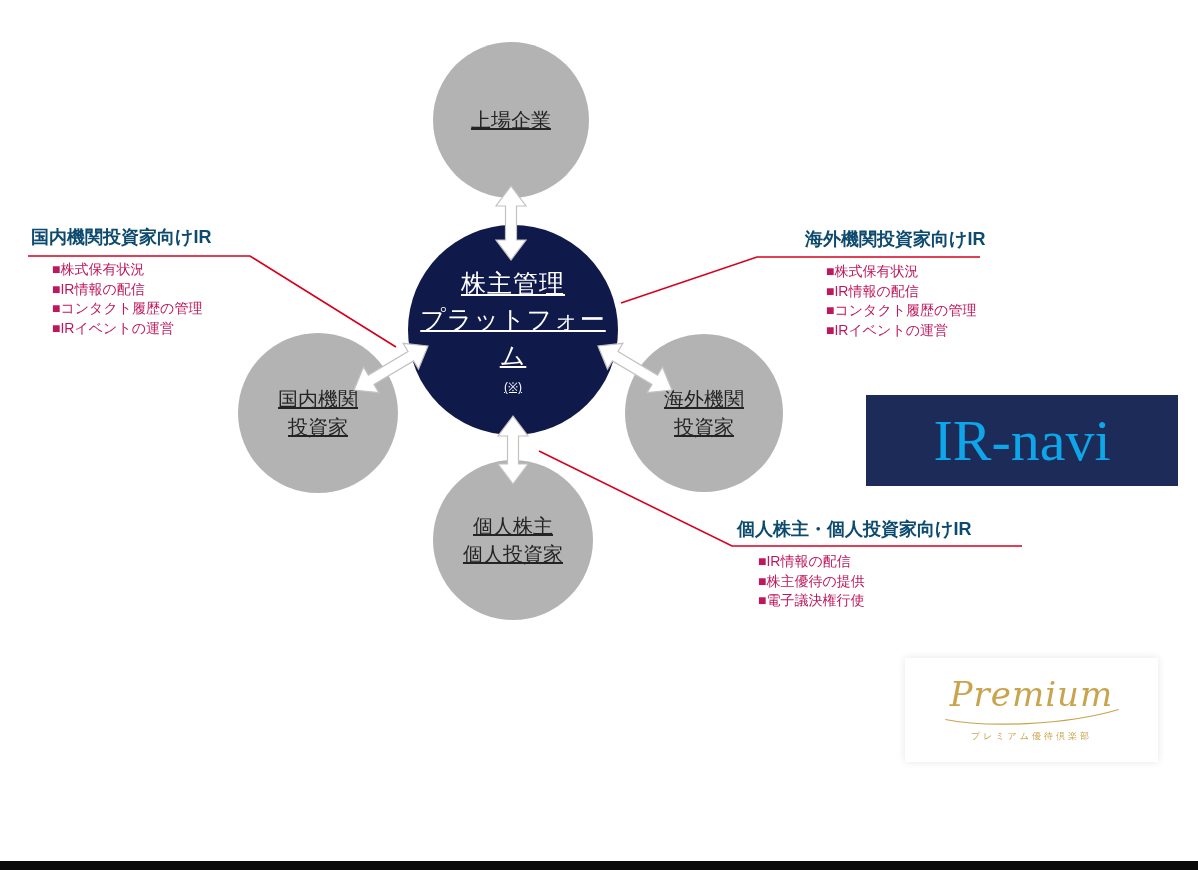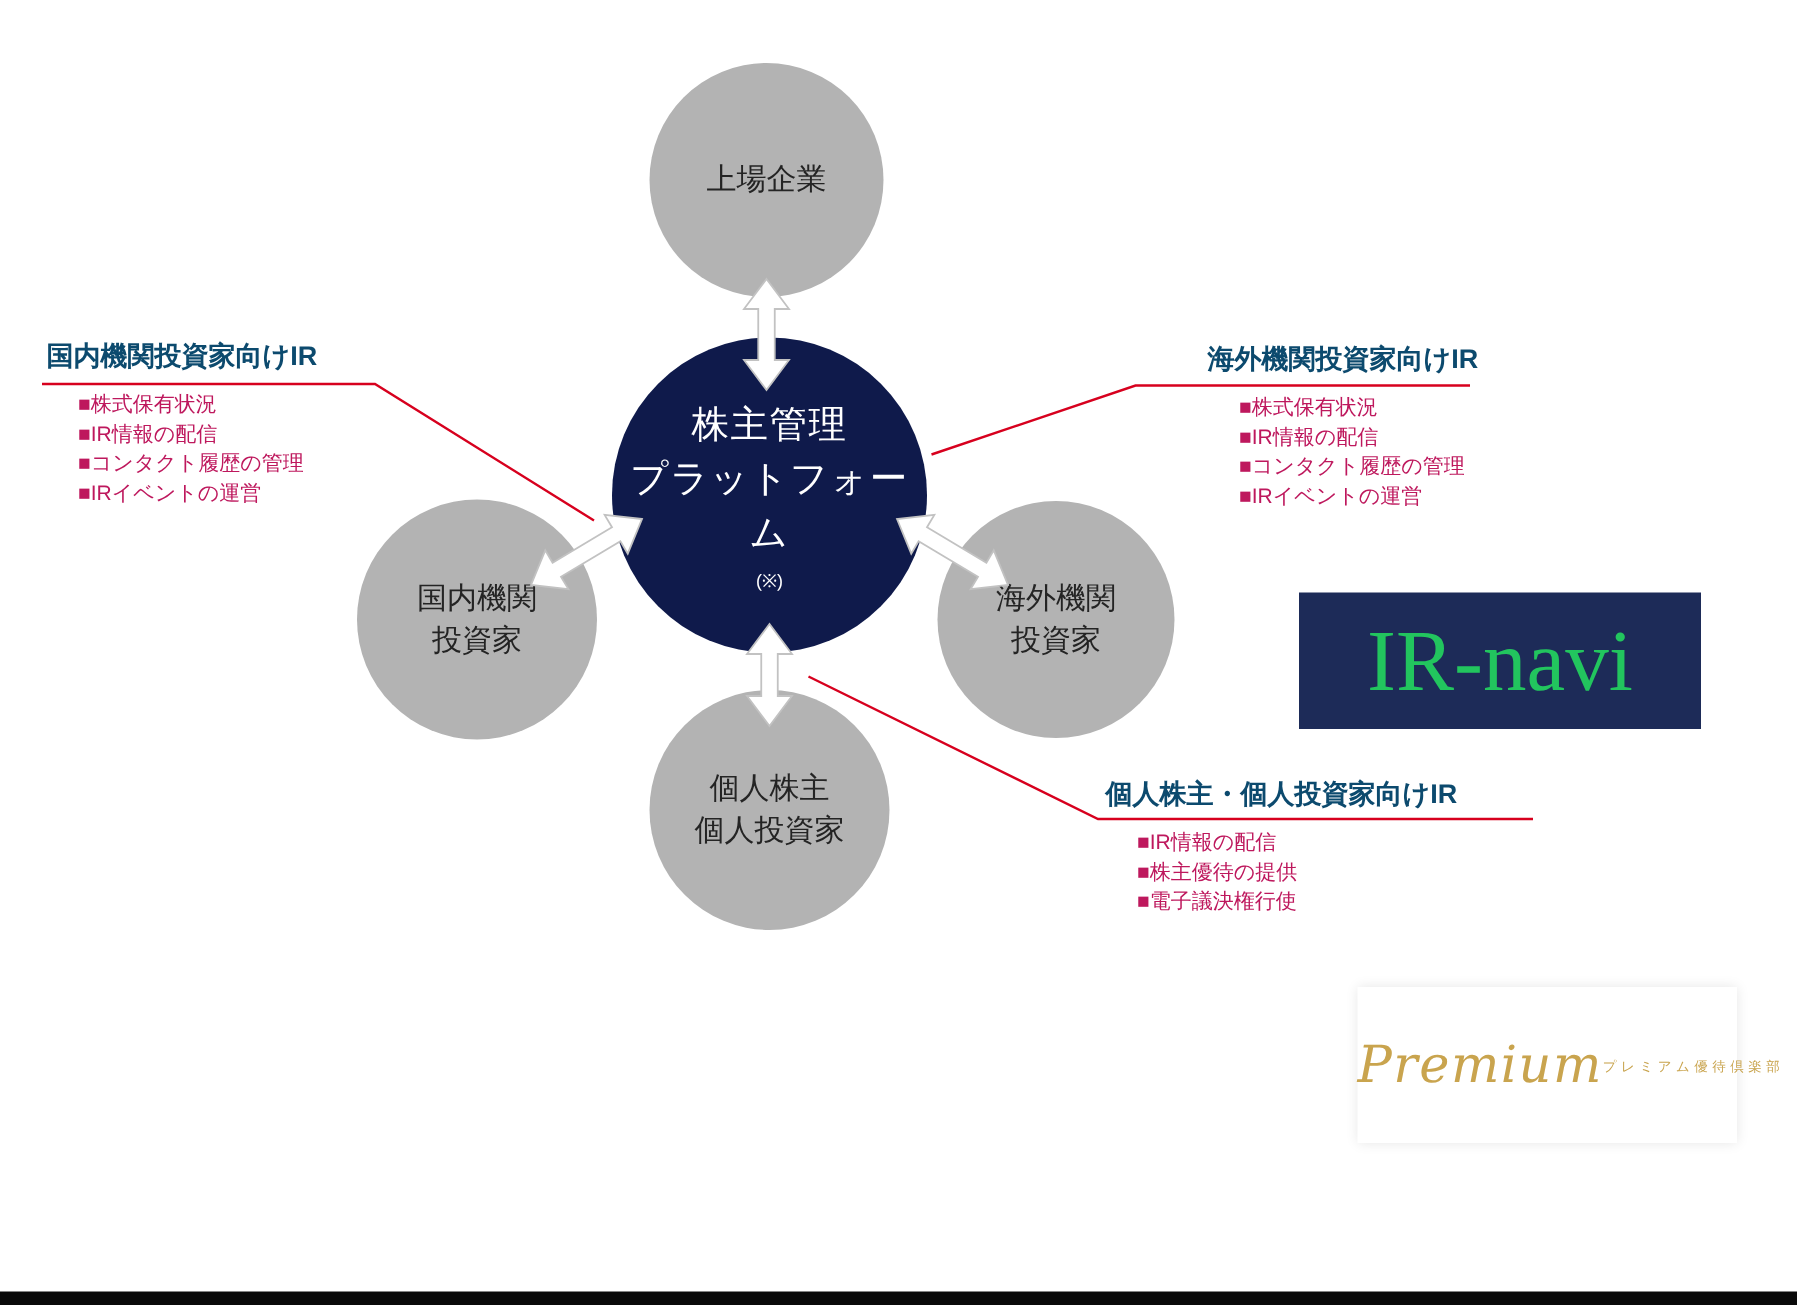--- a/index.html
+++ b/index.html
@@ -5,20 +5,21 @@
   html,body { margin:0; padding:0; background:#ffffff; }
   .canvas {
     position:relative; width:1198px; height:870px; background:#ffffff;
     font-family:"Liberation Sans", sans-serif; overflow:hidden;
   }
   
   .circle {
     position:absolute; border-radius:50%;
     display:flex; flex-direction:column; align-items:center; justify-content:center;
     text-align:center;
+    text-decoration:underline;
   }
   .circle.gray { background:#b3b3b3; color:#242424; font-size:20px; font-weight:500; line-height:1.4; }
   .circle.navy { background:#0f1a4b; color:#ffffff; }
   #node-top    { left:433px; top:42px;  width:156px; height:156px; }
   #node-center { left:408px; top:225px; width:210px; height:210px; }
   #node-left   { left:238px; top:333px; width:160px; height:160px; }
   #node-right  { left:625px; top:334px; width:158px; height:158px; }
   #node-bottom { left:433px; top:460px; width:160px; height:160px; }
   .center-line { font-size:25px; font-weight:500; line-height:1.45; letter-spacing:1px; }
   .center-note { font-size:12px; margin-top:5px; }
@@ -32,31 +33,31 @@
   .callout { position:absolute; }
   .callout-title { font-size:18px; font-weight:bold; color:#0c4a6e; line-height:22px; white-space:nowrap; }
   .callout-items { margin:12px 0 0 5px; }
   .callout-item  { font-size:14px; color:#be185d; line-height:19.5px; white-space:nowrap;margin-left:16px; }
   #callout-domestic   { left:31px;  top:226px; }
   #callout-overseas   { left:805px; top:228px; }
   #callout-individual { left:737px; top:518px; }
 
   
   #irnavi {
-    position:absolute; left:866px; top:395px; width:268px; height:91px;
-    background:#1d2b58; color:#22c55e;
+    position:absolute; left:866px; top:395px; width:312px; height:91px;
+    background:#1d2b58; color:#0ea5e9;
     display:flex; align-items:center; justify-content:center;
   }
   #irnavi span { font-family:"Liberation Serif", serif; font-size:58px; line-height:1; }
 
   
   #premium {
     position:absolute; left:905px; top:658px; width:253px; height:104px;
     background:#ffffff; box-shadow:0 0 8px rgba(0,0,0,0.10);
-    display:flex; flex-direction:row; align-items:center; 
+    display:flex; flex-direction:column; align-items:center; justify-content:center;
   }
   .premium-text {
     font-family:"DejaVu Serif", serif; font-style:italic;
     font-size:34px; color:#c9a44e; line-height:1; letter-spacing:1px;
   }
   .premium-swoosh { width:210px; height:20px; margin-top:-4px; }
   .premium-sub { font-size:9px; letter-spacing:3px; color:#c9a44e; margin-top:3px; white-space:nowrap; }
 
   #bottom-bar { position:absolute; left:0; bottom:0; width:1198px; height:9px; background:#0a0a0a; }
 </style>

